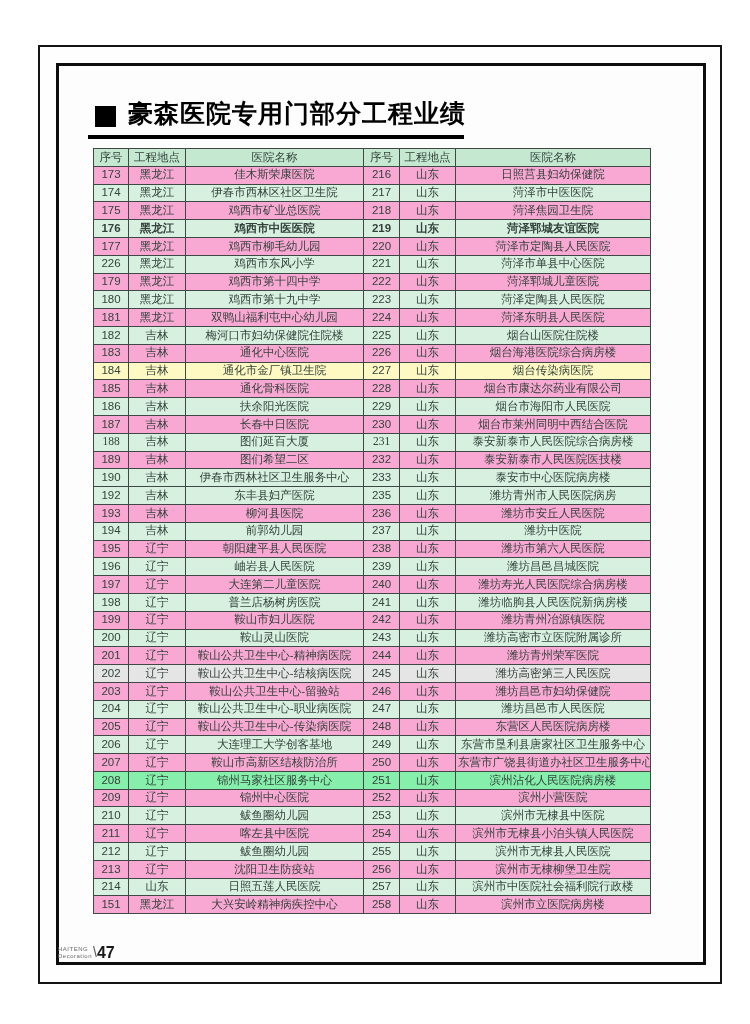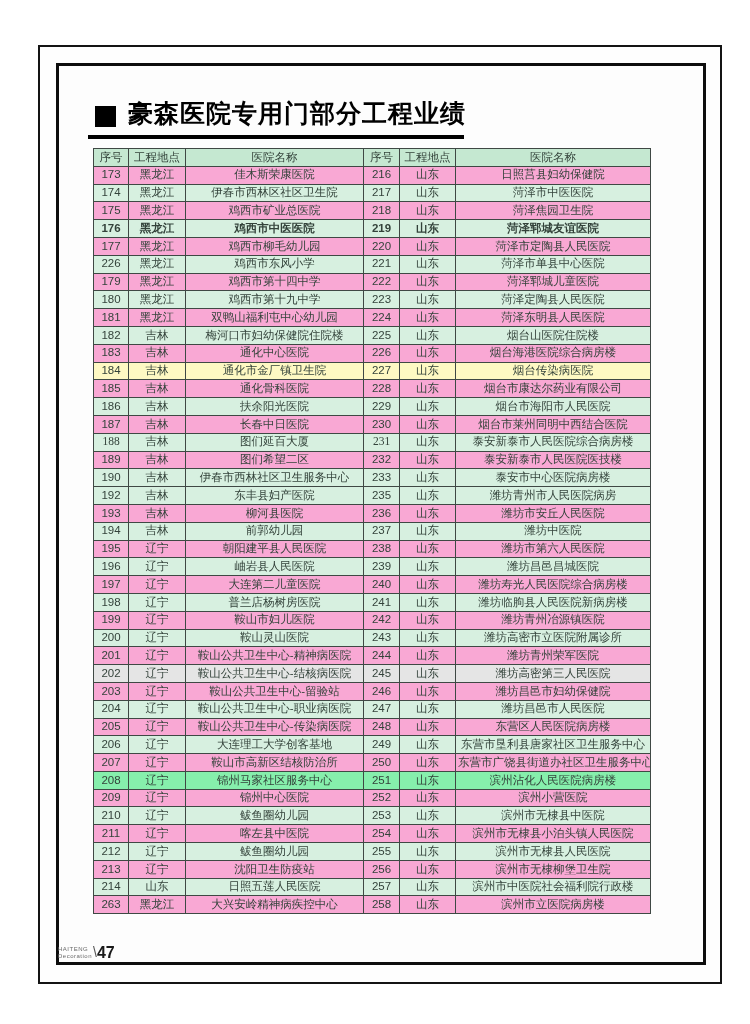--- a/index.html
+++ b/index.html
@@ -449,21 +449,21 @@
       </tr>
       <tr style="background: rgb(215, 240, 224);">
         <td>214</td>
         <td>山东</td>
         <td>日照五莲人民医院</td>
         <td>257</td>
         <td>山东</td>
         <td>滨州市中医院社会福利院行政楼</td>
       </tr>
       <tr>
-        <td>263</td>
+        <td>151</td>
         <td>黑龙江</td>
         <td>大兴安岭精神病疾控中心</td>
         <td>258</td>
         <td>山东</td>
         <td>滨州市立医院病房楼</td>
       </tr>
     </tbody>
 </table>
 
 <div class="footer-mark">

